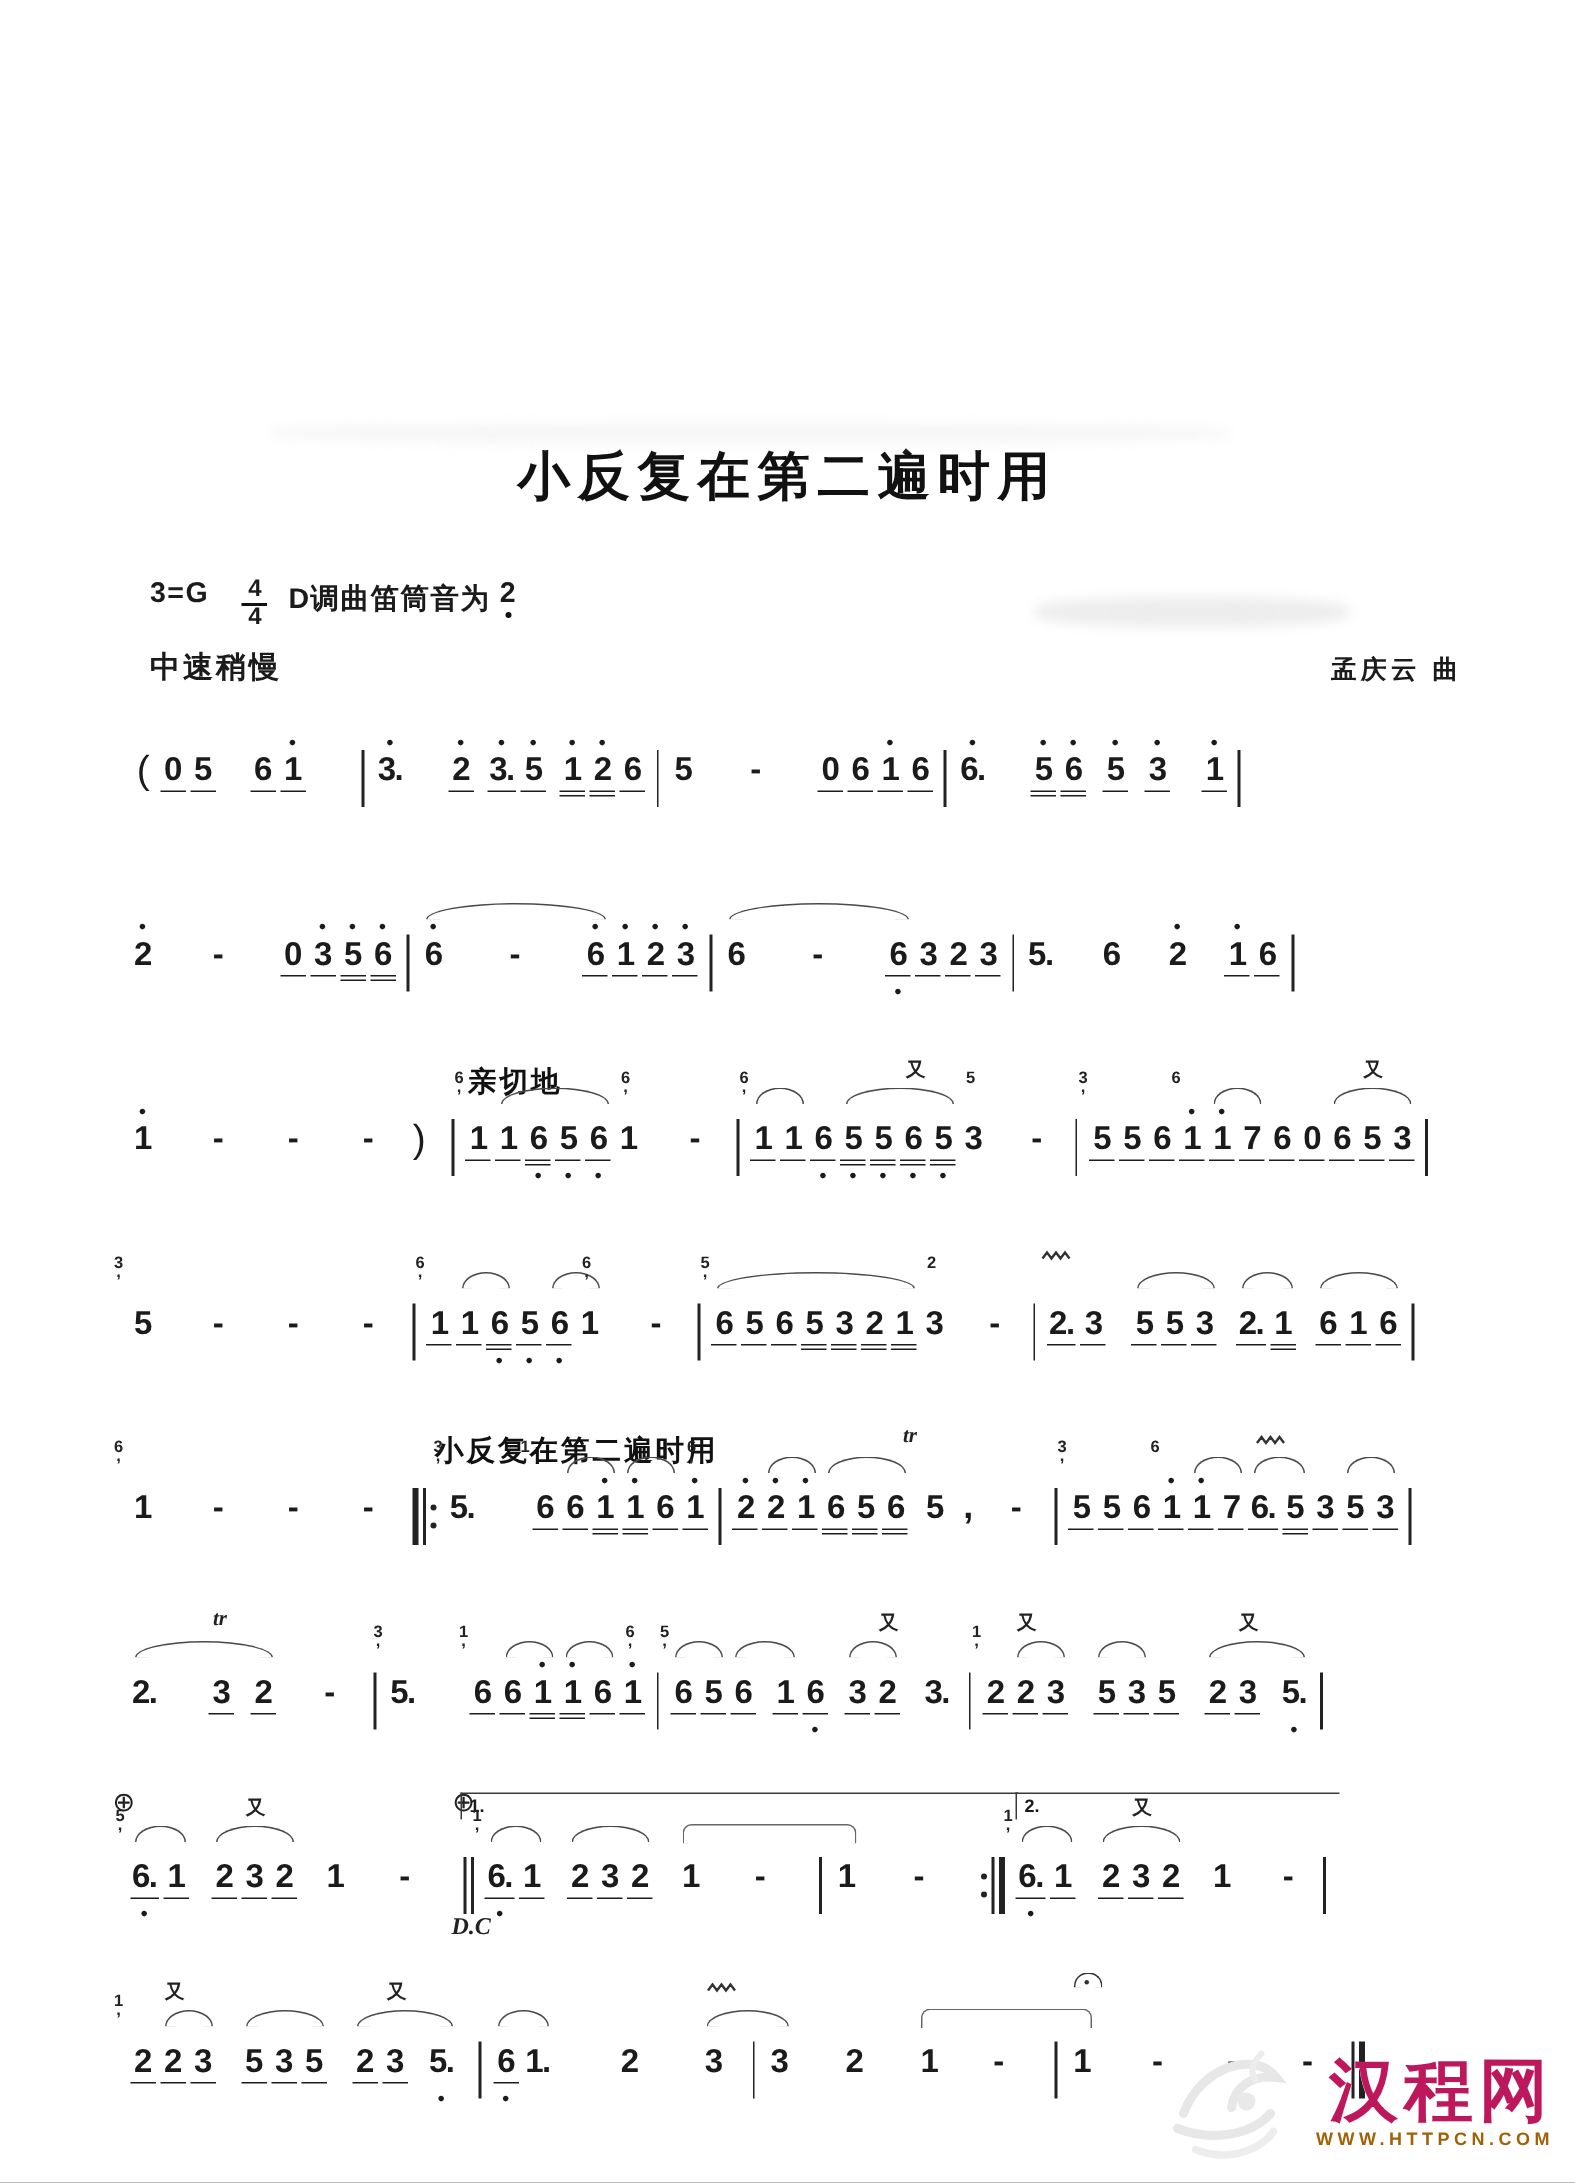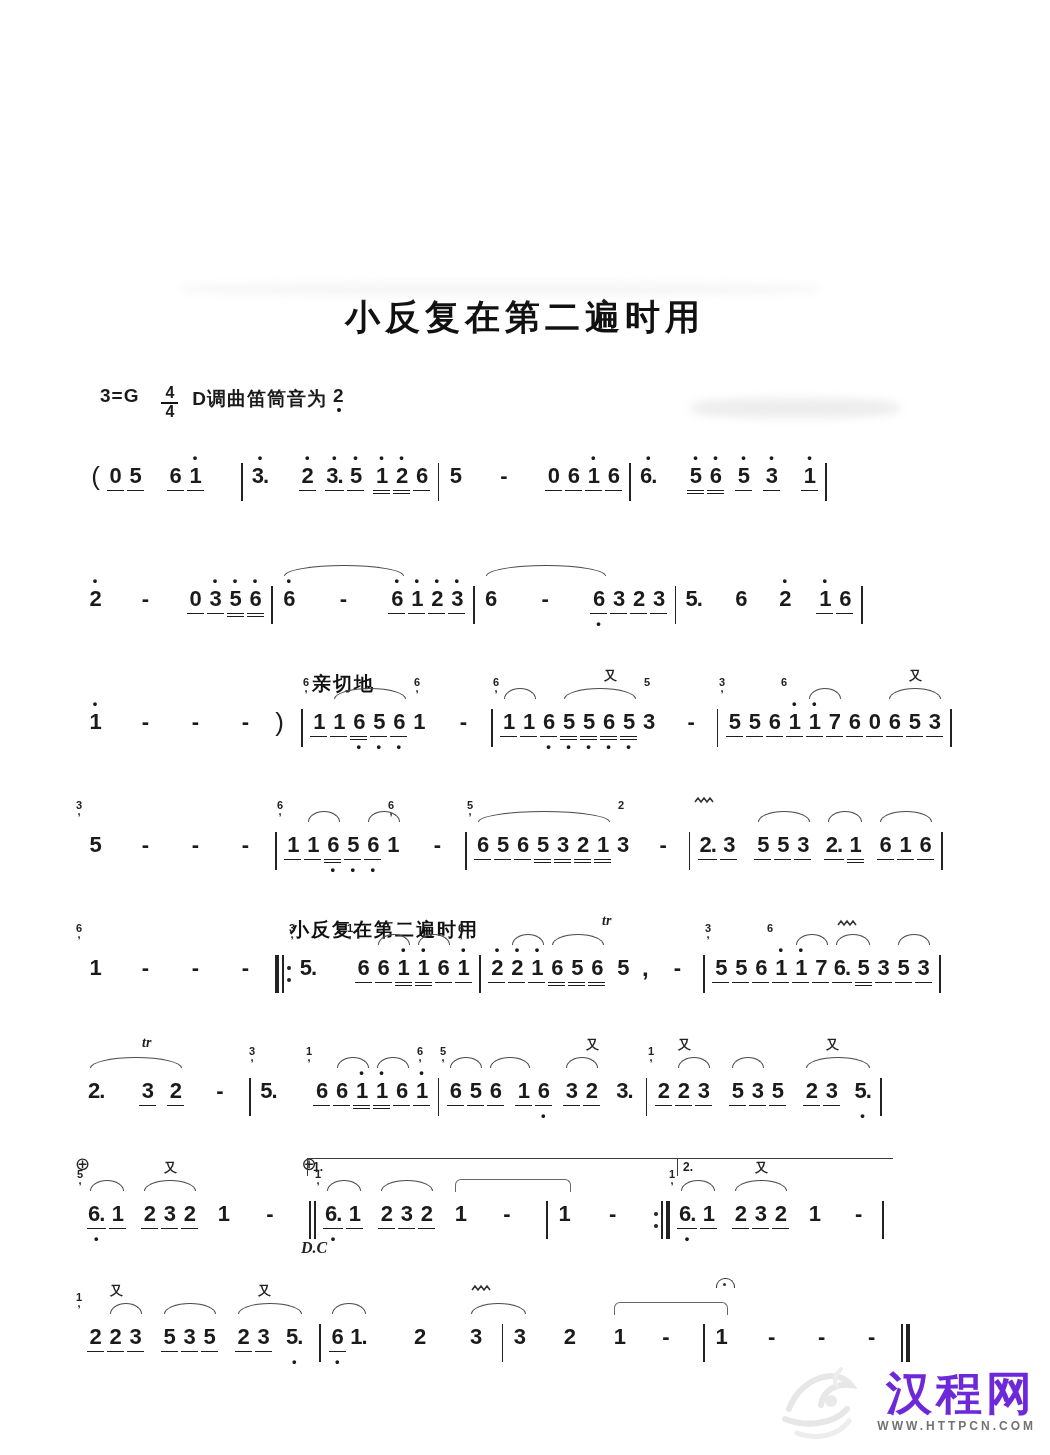--- a/index.html
+++ b/index.html
@@ -61,22 +61,22 @@
   .mk.tr{font-family:"Liberation Serif",serif;font-style:italic;font-size:14px;}
   .mk.coda{font-size:18px;font-weight:400;}
   .mk.ferm{width:17px;height:9px;border:1.7px solid #333;border-bottom:none;border-radius:9px 9px 0 0;}
   .mk.ferm i{position:absolute;left:6px;top:4px;width:3px;height:3px;background:#333;border-radius:50%;}
   .dcmark{position:absolute;font-family:"Liberation Serif",serif;font-style:italic;
           font-size:16px;font-weight:700;color:#222;}
 
   
   .watermark{position:absolute;right:14px;bottom:10px;display:flex;align-items:center;gap:6px;color:#e9e9e9;}
   .wm-text{display:flex;flex-direction:column;align-items:flex-end;line-height:1;}
-  .wm-name{font-size:46px;font-weight:700;letter-spacing:4px;color:#6d28d9;text-shadow:0 1px 0 #f5f5f5;}
-  .wm-url{font-size:12px;letter-spacing:3px;color:#737373;margin-top:4px;font-weight:700;}
+  .wm-name{font-size:46px;font-weight:700;letter-spacing:4px;color:#be185d;text-shadow:0 1px 0 #f5f5f5;}
+  .wm-url{font-size:12px;letter-spacing:3px;color:#a16207;margin-top:4px;font-weight:700;}
 </style>
 </head>
 <body>
 
 <div class="sheet">
 
   <div class="smudge" style="left:690px;top:398px;width:210px;height:20px;"></div>
   <div class="smudge" style="left:180px;top:282px;width:640px;height:14px;opacity:.5;"></div>
 
   <h1 class="title">小反复在第二遍时用</h1>
@@ -87,20 +87,24 @@
       <span class="tnum top">4</span>
       <span class="tnum">4</span>
     </span>
     <span class="keynote">D调曲笛筒音为</span>
     <span class="low-note">
       <span class="keynote">2</span>
       <i class="ldot"></i>
     </span>
   </div>
 
+  <div class="tempo-row">
+    <span class="tempo">中速稍慢</span>
+    <span class="composer">孟庆云 曲</span>
+  </div>
 
   <div class="score" id="score">
       <div class="score-line">
         <span class="tk paren">
           <span class="da"></span>
           <span class="num">(</span>
           <span class="ub"></span>
           <span class="dbt"></span>
         </span>
         <span class="tk">

